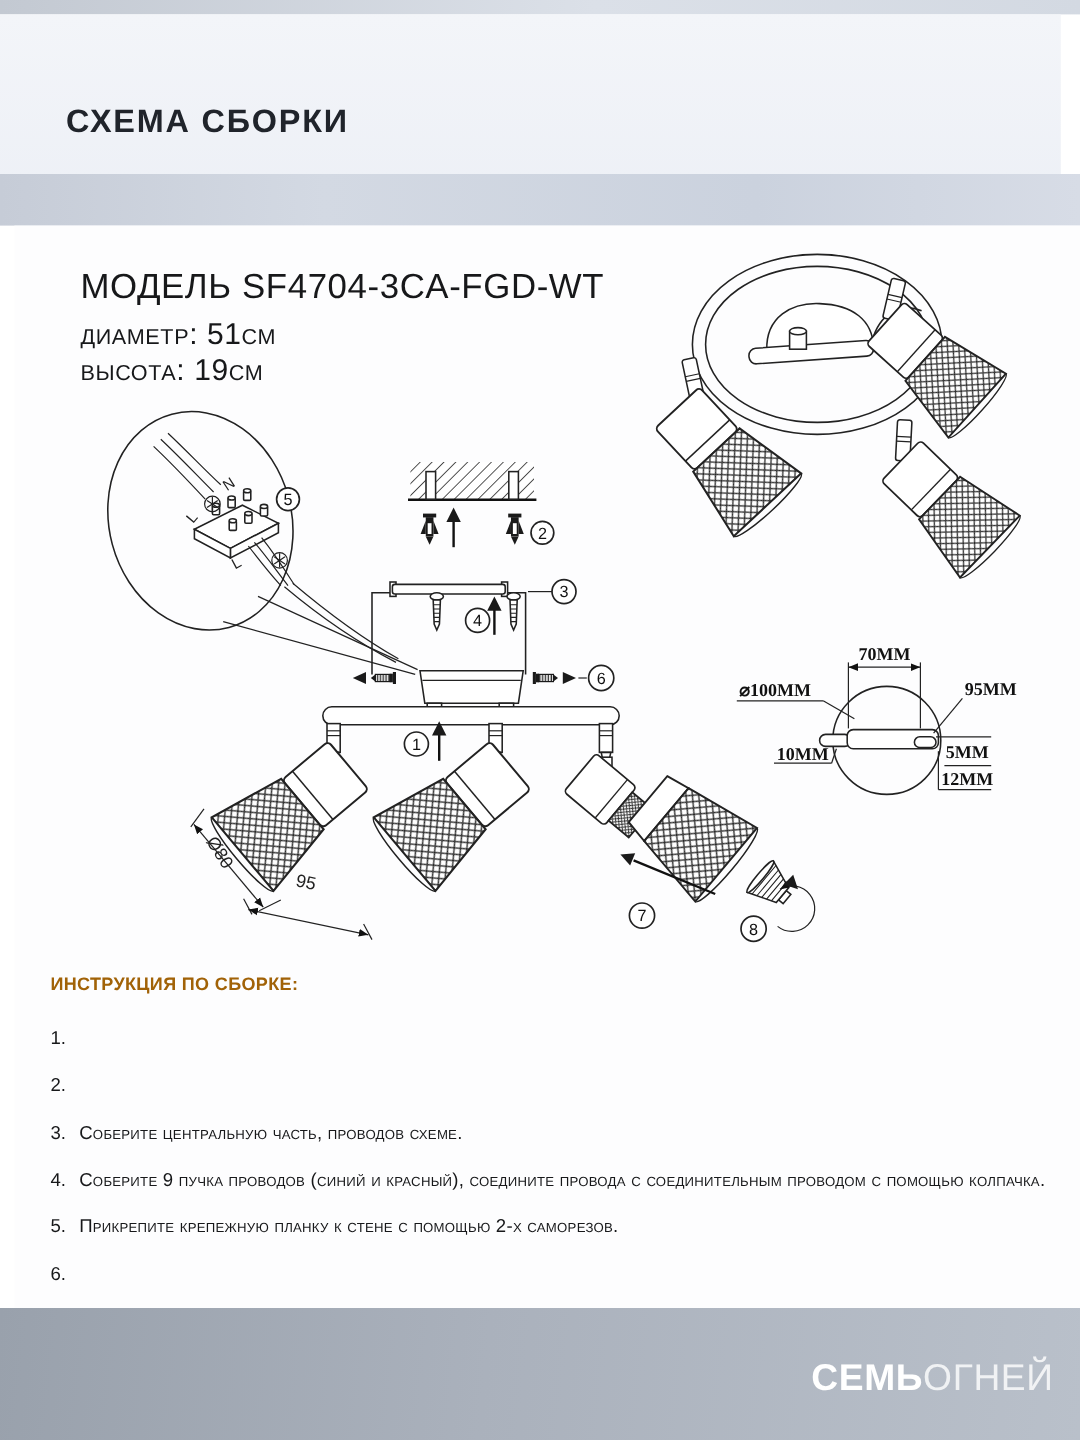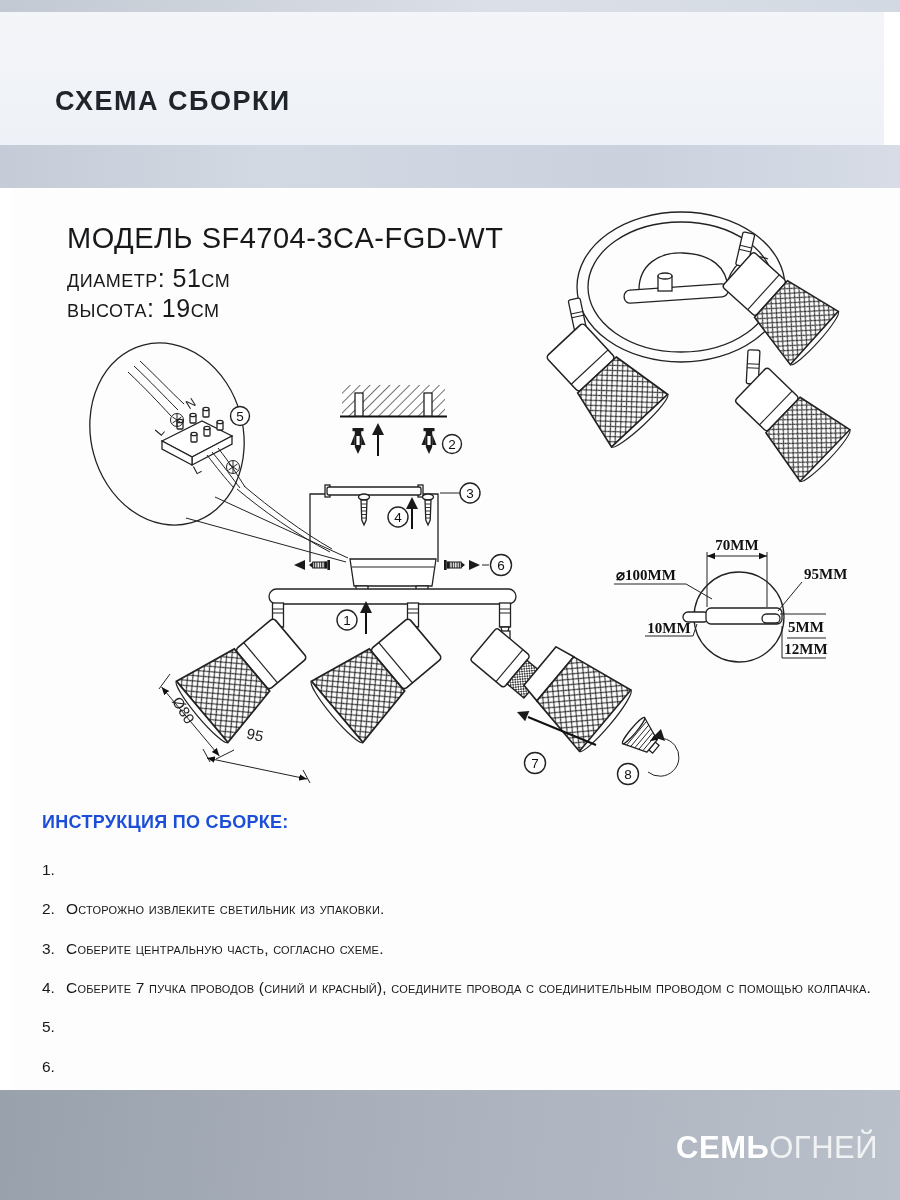--- a/index.html
+++ b/index.html
@@ -25,21 +25,21 @@
   .blk { fill:#1a1a1a; stroke:none; }
   .badge circle { fill:#fff; stroke:#222; stroke-width:1.4; }
   .badge text { font-size:13.5px; fill:#111; text-anchor:middle; font-family:"Liberation Sans",sans-serif; }
   .dimt { font-family:"Liberation Serif",serif; font-weight:700; font-size:15px; fill:#111; }
   .dims { font-family:"Liberation Sans",sans-serif; font-size:15px; fill:#222; }
   .wl   { font-family:"Liberation Sans",sans-serif; font-size:12.5px; fill:#222; }
   .model-name { font-size:29px; fill:#17181a; letter-spacing:0.5px; font-family:"Liberation Sans",sans-serif; }
   .model-sub  { font-size:25px; fill:#17181a; font-variant:small-caps; letter-spacing:0.5px; font-family:"Liberation Sans",sans-serif; }
 
   .instructions { position:absolute; top:624px; left:30px; right:26px; }
-  .instr-title { font-size:18px; font-weight:700; color:#1d4ed8; letter-spacing:0.3px; margin-bottom:24px; }
+  .instr-title { font-size:15px; font-weight:700; color:#a16207; letter-spacing:0.3px; margin-bottom:24px; }
   .instr-item { display:flex; margin-bottom:13px; font-size:15.5px; line-height:1.7; color:#17181a; }
   .instr-num { width:24px; flex:none; }
   .instr-text { font-variant:small-caps; letter-spacing:0.2px; }
 
   .footer { position:absolute; top:1090px; left:0; right:0; height:110px;
     background:linear-gradient(96deg,#99a1ac 0%,#aab1bc 45%,#b9c0ca 100%); }
   .brand { position:absolute; right:22px; top:40px; font-size:31px; letter-spacing:0.5px; color:#fff;text-align:center; }
   .brand-bold { font-weight:700; }
   .brand-light { font-weight:400; color:rgba(255,255,255,0.8); }
 </style>
@@ -370,32 +370,32 @@
       </g>
     </svg>
 
     <div class="instructions">
       <div class="instr-title">ИНСТРУКЦИЯ ПО СБОРКЕ:</div>
       <div class="instr-item">
         <span class="instr-num">1.</span>
       </div>
       <div class="instr-item">
         <span class="instr-num">2.</span>
-        <span class="instr-text">Осторожно извлеките светильник из упаковки.</span>
       </div>
       <div class="instr-item">
         <span class="instr-num">3.</span>
-        <span class="instr-text">Соберите центральную часть, согласно схеме.</span>
+        <span class="instr-text">Соберите центральную часть, проводов схеме.</span>
       </div>
       <div class="instr-item">
         <span class="instr-num">4.</span>
-        <span class="instr-text">Соберите 7 пучка проводов (синий и красный), соедините провода с соединительным проводом с помощью колпачка.</span>
+        <span class="instr-text">Соберите 9 пучка проводов (синий и красный), соедините провода с соединительным проводом с помощью колпачка.</span>
       </div>
       <div class="instr-item">
         <span class="instr-num">5.</span>
+        <span class="instr-text">Прикрепите крепежную планку к стене с помощью 2-х саморезов.</span>
       </div>
       <div class="instr-item">
         <span class="instr-num">6.</span>
       </div>
     </div>
   </div>
 
   <div class="footer">
     <div class="brand">
       <span class="brand-bold">СЕМЬ</span><span class="brand-light">ОГНЕЙ</span>

